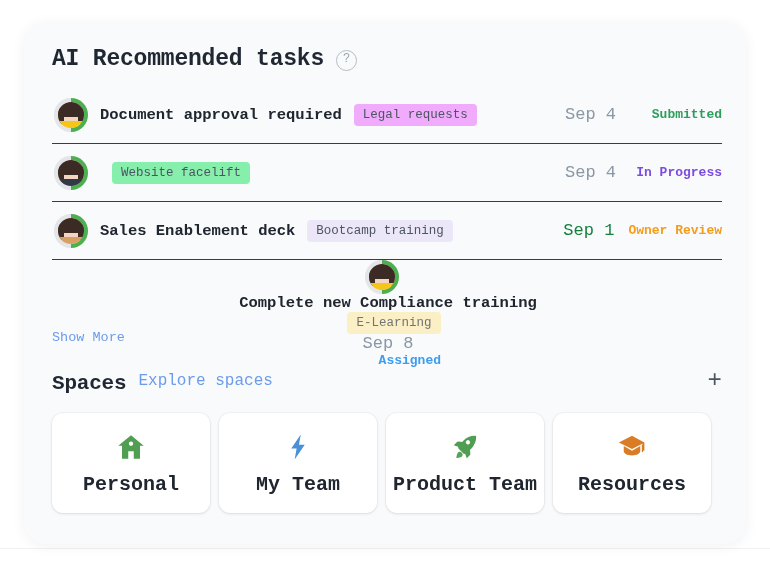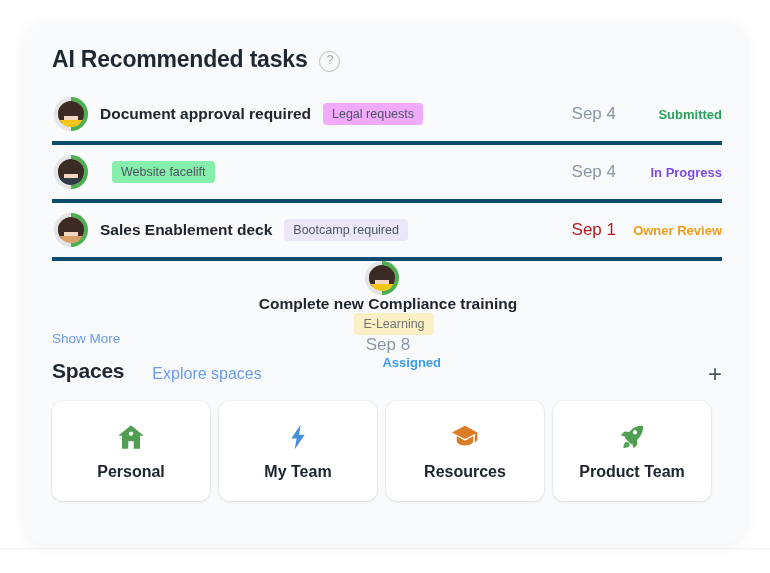--- a/index.html
+++ b/index.html
@@ -12,20 +12,21 @@
     background: #ffffff;
     font-family: "Liberation Sans", sans-serif;
     overflow: hidden;
   }
 
   .page {
     position: relative;
     width: 770px;
     height: 573px;
     background: #ffffff;
+    font-family: Liberation Mono, monospace;
   }
 
   
   .panel {
     position: absolute;
     left: 24px;
     top: 22px;
     width: 722px;
     height: 522px;
     background: #f9fafb;
@@ -81,21 +82,21 @@
   }
 
   
   .task-list {
     margin-top: 14px;
   }
   .task-row {
     display: flex;
     align-items: center;
     height: 58px;
-    border-bottom: 4px solid #0c4a6e;
+    border-bottom: 1px solid #0c4a6e;
     padding-left: 2px;
     box-sizing: border-box;
   }
   .task-row:last-child { border-bottom: none; flex-direction: column; }
 
   .avatar {
     position: relative;
     width: 34px;
     height: 34px;
     border-radius: 50%;
@@ -187,23 +188,22 @@
     margin-top: 12px;
     margin-left: 0px;
     font-size: 13.5px;
     color: #6a9bec;
     cursor: pointer;
   }
 
   
   .spaces-head {
     display: flex;
-    align-items: flex-end;
-    margin-top: 12px;
-    gap: 16px;
+    align-items: flex-start;
+    margin-top: 26px;
   }
   .spaces-title {
     font-size: 21px;
     font-weight: bold;
     color: #1f2733;
     letter-spacing: -0.2px;
   }
   .explore {
     margin-left: 12px;
     font-size: 16px;
@@ -238,21 +238,21 @@
     box-sizing: border-box;
   }
   .space-icon {
     height: 32px;
     display: flex;
     align-items: center;
     justify-content: center;
     margin-bottom: 10px;
   }
   .space-label {
-    font-size: 16px;
+    font-size: 20px;
     font-weight: bold;
     color: #20262f;
   }
 </style>
 </head>
 <body>
 
 <div class="page">
   <div class="under-sheet"></div>
 
@@ -305,23 +305,23 @@
               <div class="ring-left"></div>
               <div class="ring-right" style="background:#4caf50"></div>
               <div class="face">
                 <div class="hair"></div>
                 <div class="hair-side-l"></div>
                 <div class="hair-side-r"></div>
                 <div class="shirt" style="background:#d9a066"></div>
               </div>
             </div>
             <span class="task-title">Sales Enablement deck</span>
-            <span class="tag" style="background:#ece7f8;color:#4c5562">Bootcamp required</span>
+            <span class="tag" style="background:#ece7f8;color:#4c5562">Bootcamp training</span>
             <span class="spacer"></span>
-            <span class="due" style="color:#b91c1c">Sep 1</span>
+            <span class="due" style="color:#15803d">Sep 1</span>
             <span class="status" style="color:#f59c1a">Owner Review</span>
           </div>
           <div class="task-row">
             <div class="avatar">
               <div class="ring-left"></div>
               <div class="ring-right" style="background:#4caf50"></div>
               <div class="face">
                 <div class="hair"></div>
                 <div class="hair-side-l"></div>
                 <div class="hair-side-r"></div>
@@ -357,34 +357,34 @@
           <div class="space-card">
             <div class="space-icon">
               <svg width="30" height="30" viewBox="0 0 24 24" fill="#4a90d9">
                 <path d="M14.2 2 6.6 13.2h4.3L9.3 22l8.1-11.9h-4.6L14.2 2z"></path>
               </svg>
             </div>
             <div class="space-label">My Team</div>
           </div>
           <div class="space-card">
             <div class="space-icon">
+              <svg width="30" height="30" viewBox="0 0 24 24" fill="#4f9e52">
+                <path d="M20.8 3.2c-3.4-.5-7.2.9-9.7 3.4l-1.4 1.4-2.7-.4c-.6-.1-1.2.1-1.6.5L3 10.5l3.6 1.3c-.2.5-.2 1 .2 1.4l3.9 3.9c.4.4.9.5 1.4.3l1.3 3.6 2.4-2.4c.4-.4.6-1 .5-1.6l-.4-2.7 1.4-1.4c2.5-2.5 3.9-6.3 3.5-9.7zM15.6 9.3a1.7 1.7 0 1 1-2.4-2.4 1.7 1.7 0 0 1 2.4 2.4z"></path>
+                <path d="M6.4 16.4c-1 1-1.3 4.4-1.3 4.4s3.4-.3 4.4-1.3c.8-.8.8-2 0-2.8-.8-.9-2.2-1.1-3.1-.3z" opacity="0.95"></path>
+              </svg>
+            </div>
+            <div class="space-label">Product Team</div>
+          </div>
+          <div class="space-card">
+            <div class="space-icon">
               <svg width="30" height="30" viewBox="0 0 24 24" fill="#d97c25">
                 <path d="M12 3 1.5 8.3 12 13.6l8.3-4.2v5.5h1.6V8.3L12 3z"></path>
                 <path d="M5.4 11.2v4.2c0 1.8 2.95 3.3 6.6 3.3s6.6-1.5 6.6-3.3v-4.2L12 14.9l-6.6-3.7z"></path>
                 <path d="M19.9 10.3h1.0v5.0c0 .5-.5.9-1.0.9v-5.9z"></path>
               </svg>
             </div>
             <div class="space-label">Resources</div>
           </div>
-          <div class="space-card">
-            <div class="space-icon">
-              <svg width="30" height="30" viewBox="0 0 24 24" fill="#4f9e52">
-                <path d="M20.8 3.2c-3.4-.5-7.2.9-9.7 3.4l-1.4 1.4-2.7-.4c-.6-.1-1.2.1-1.6.5L3 10.5l3.6 1.3c-.2.5-.2 1 .2 1.4l3.9 3.9c.4.4.9.5 1.4.3l1.3 3.6 2.4-2.4c.4-.4.6-1 .5-1.6l-.4-2.7 1.4-1.4c2.5-2.5 3.9-6.3 3.5-9.7zM15.6 9.3a1.7 1.7 0 1 1-2.4-2.4 1.7 1.7 0 0 1 2.4 2.4z"></path>
-                <path d="M6.4 16.4c-1 1-1.3 4.4-1.3 4.4s3.4-.3 4.4-1.3c.8-.8.8-2 0-2.8-.8-.9-2.2-1.1-3.1-.3z" opacity="0.95"></path>
-              </svg>
-            </div>
-            <div class="space-label">Product Team</div>
-          </div>
         </div>
 
     </div>
   </div>
 </div>
 
 </body></html>

